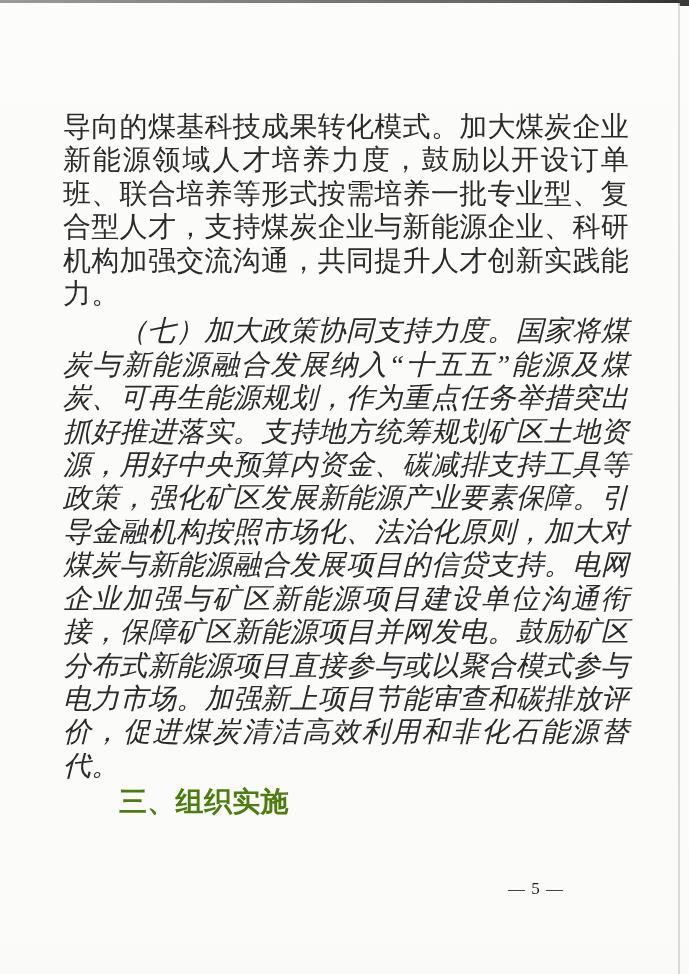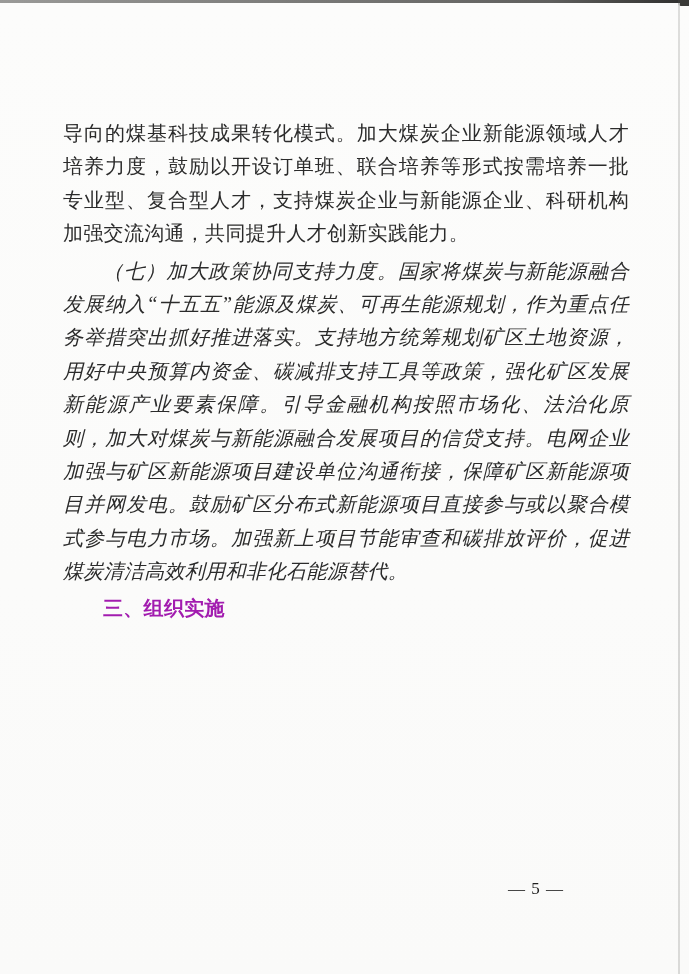--- a/index.html
+++ b/index.html
@@ -40,42 +40,42 @@
     position: absolute;
     top: 3px; bottom: 0;
     right: 9px;
     width: 2px;
     background: linear-gradient(180deg, #d6d6d4, #cccccb 50%, #d2d2d0);
     opacity: 0.8;
   }
   .text-block {
     position: absolute;
     left: 63px;
-    top: 117px;
+    top: 110px;
     width: 566px;
     color: #2b2b2b;
-    font-size: 20px;
+    font-size: 28px;
     line-height: 33.4px;
     text-align: justify;
     letter-spacing: 0.3px;
   }
   .text-block p {
     margin: 0;
   }
   .para-indent {
     text-indent: 2em;
     font-style: italic;
   }
   .gap {
     margin-top: 4px !important;
   }
   .section-heading {
     font-family: "Liberation Sans", "DejaVu Sans", sans-serif;
     font-weight: 700;
-    color: #a21caf;
+    color: #4d7c0f;
     text-indent: 2em;
     margin-top: 3px !important;
     margin-bottom: 2px !important;
   }
   .page-number {
     position: absolute;
     top: 879px;
     left: 499px;
     width: 74px;
     text-align: center;

